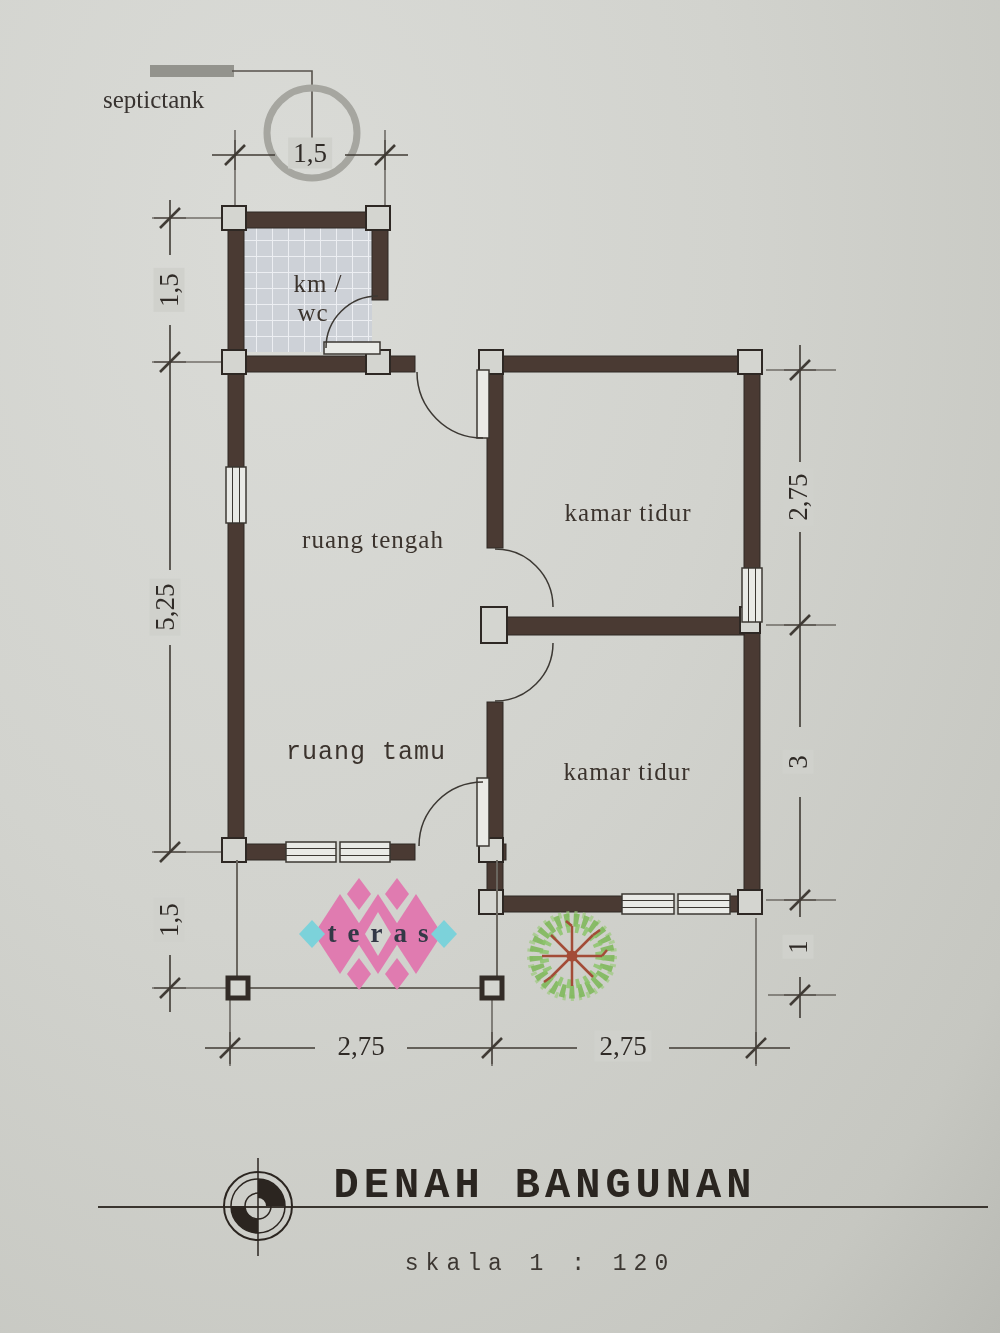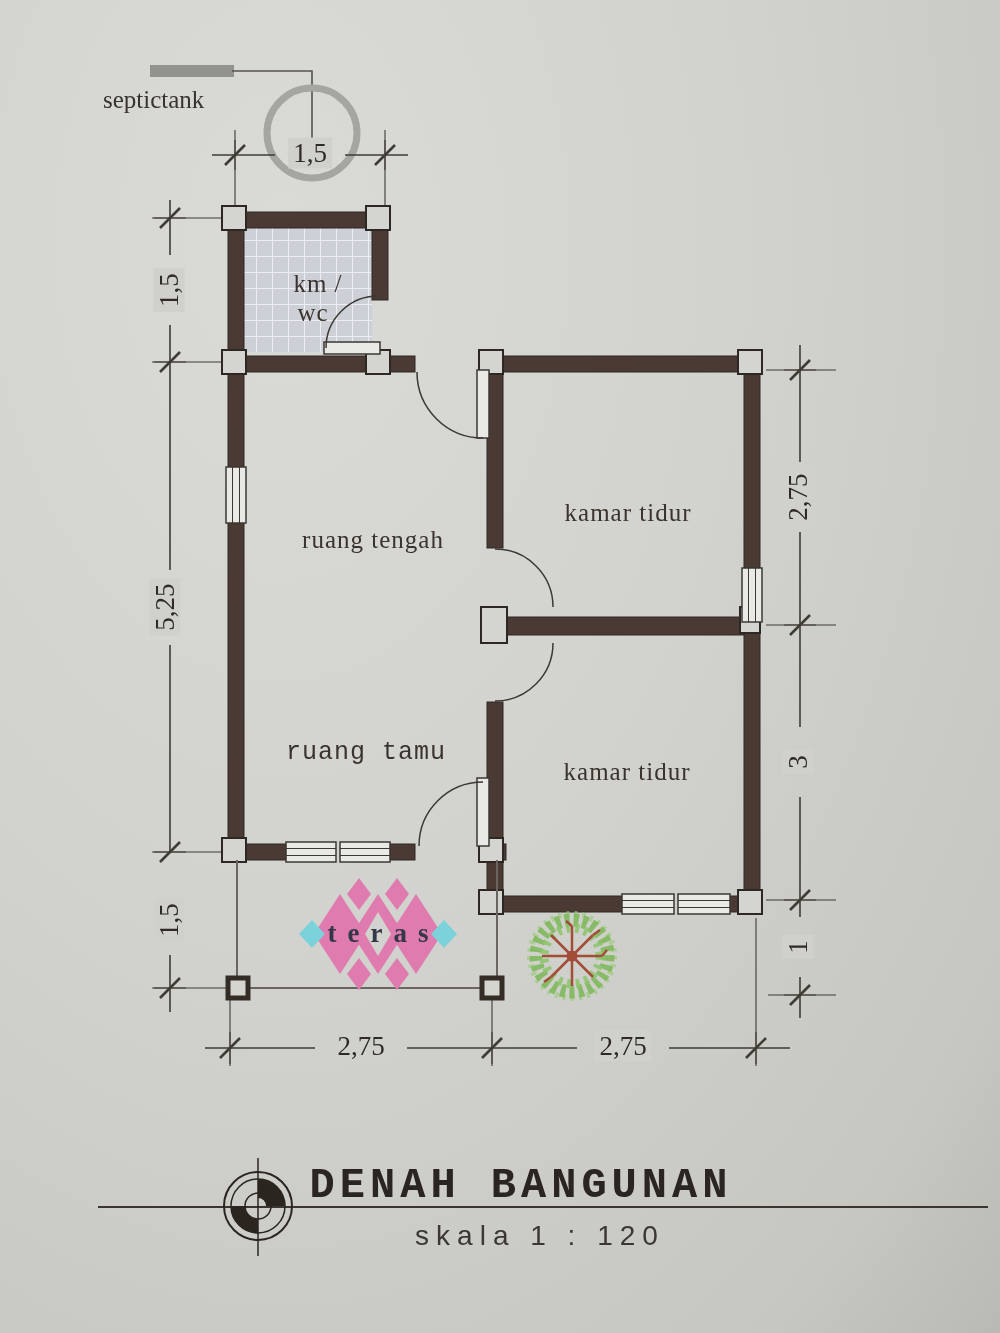--- a/index.html
+++ b/index.html
@@ -15,21 +15,21 @@
   .dim{position:absolute;transform:translate(-50%,-50%);white-space:nowrap;
        color:#2f2a26;font-size:27px;background:#d0d1cc;padding:0 5px;}
   .dim.rot{transform:translate(-50%,-50%) rotate(-90deg);}
   .teras-lbl{position:absolute;transform:translate(-50%,-50%);white-space:nowrap;
        color:#333846;font-size:27px;font-weight:bold;letter-spacing:11px;padding-left:11px;}
   .septic-lbl{position:absolute;color:#383330;font-size:25px;}
   .title-main{position:absolute;transform:translate(-50%,-50%);white-space:nowrap;
        font-family:"Liberation Mono", monospace;font-weight:bold;font-size:42px;
        letter-spacing:5px;color:#2a2520;}
   .title-scale{position:absolute;transform:translate(-50%,-50%);white-space:nowrap;
-       font-family:Liberation Sans, sans-serif;font-size:28px;letter-spacing:7px;color:#3c3732;}
+       font-family:Liberation Mono, monospace;font-size:23px;letter-spacing:7px;color:#3c3732;margin-top:28px;}
 </style>
 </head>
 <body>
 
 <div class="paper">
 
 <svg class="plan" width="1000" height="1333" viewBox="0 0 1000 1333">
   <defs>
     <pattern id="tiles" width="16" height="16" patternUnits="userSpaceOnUse">
       <rect width="16" height="16" fill="#cdd1d7"></rect>
@@ -216,16 +216,16 @@
 <div class="dim" style="left:623px;top:1046px;">2,75</div>
 
 <div class="lbl" style="left:318px;top:284px;">km /</div>
 <div class="lbl" style="left:313px;top:313px;">wc</div>
 <div class="lbl" style="left:373px;top:540px;">ruang tengah</div>
 <div class="lbl" style="left:628px;top:513px;">kamar tidur</div>
 <div class="lbl" style="left:366px;top:752px;font-family:Liberation Mono, monospace;">ruang tamu</div>
 <div class="lbl" style="left:627px;top:772px;">kamar tidur</div>
 <div class="teras-lbl" style="left:378px;top:933px;text-align:center;">teras</div>
 
-<div class="title-main" style="left:521px;top:1186px;text-align:right;">DENAH BANGUNAN</div>
+<div class="title-main" style="left:545px;top:1186px;text-align:right;">DENAH BANGUNAN</div>
 <div class="title-scale" style="left:540px;top:1236px;">skala 1 : 120</div>
 
 </div>
 
 </body></html>

